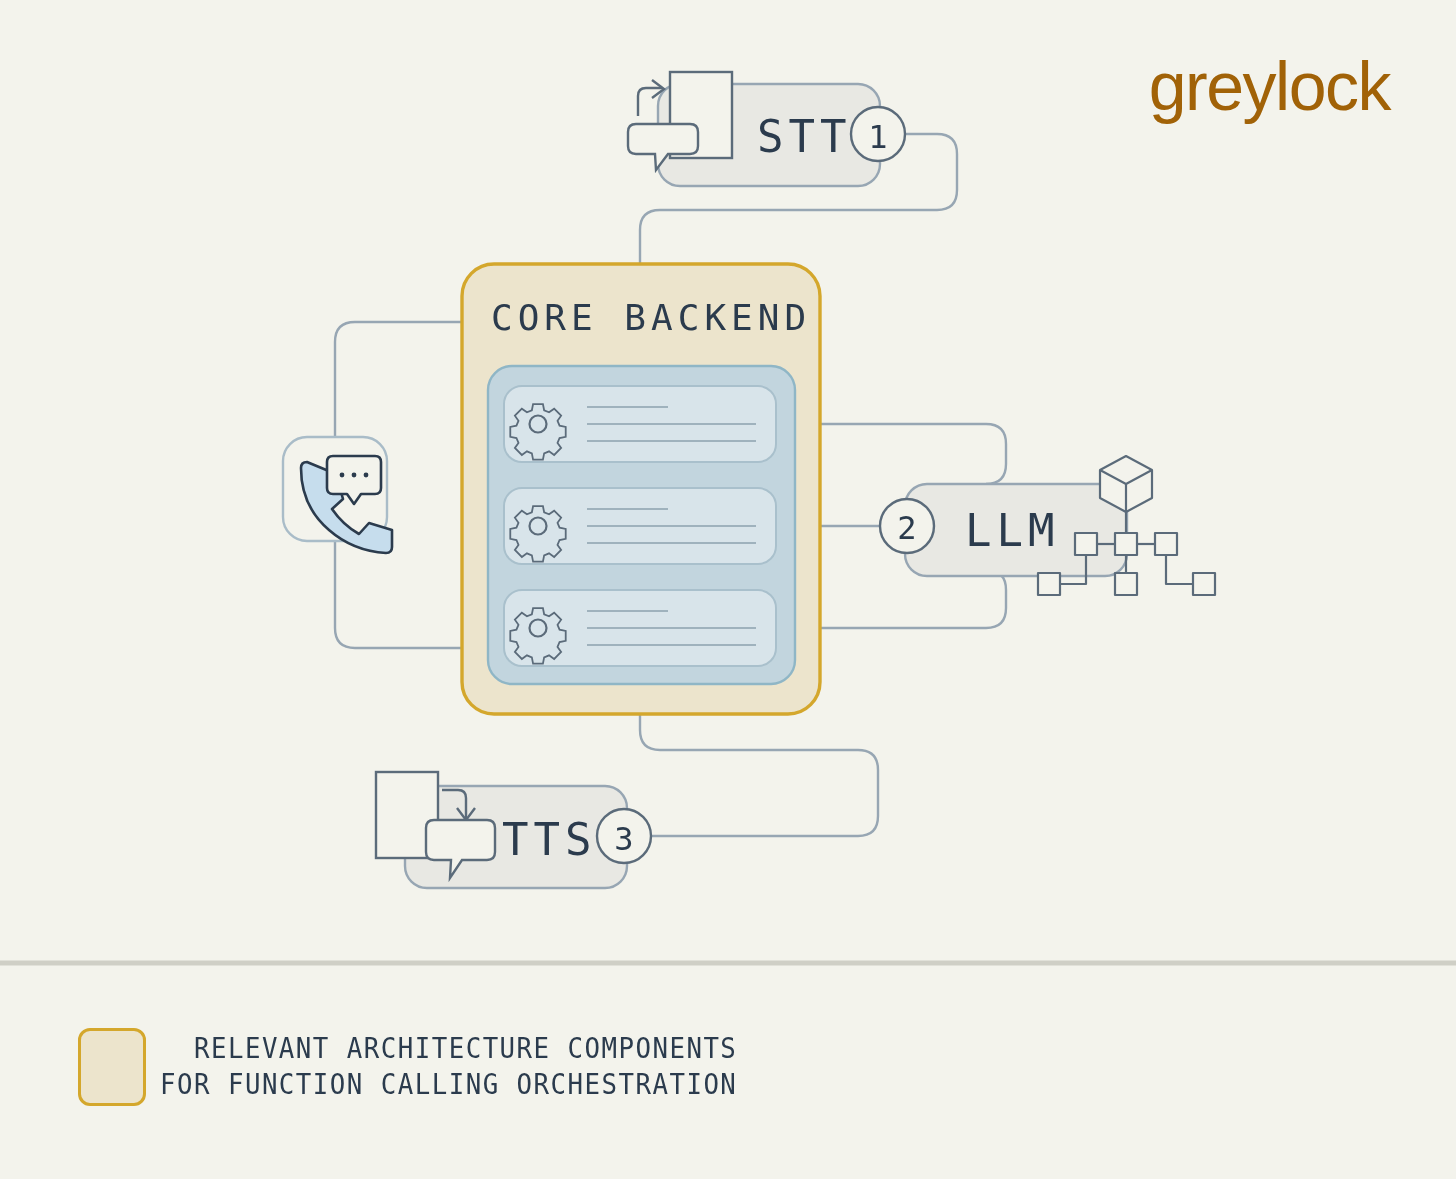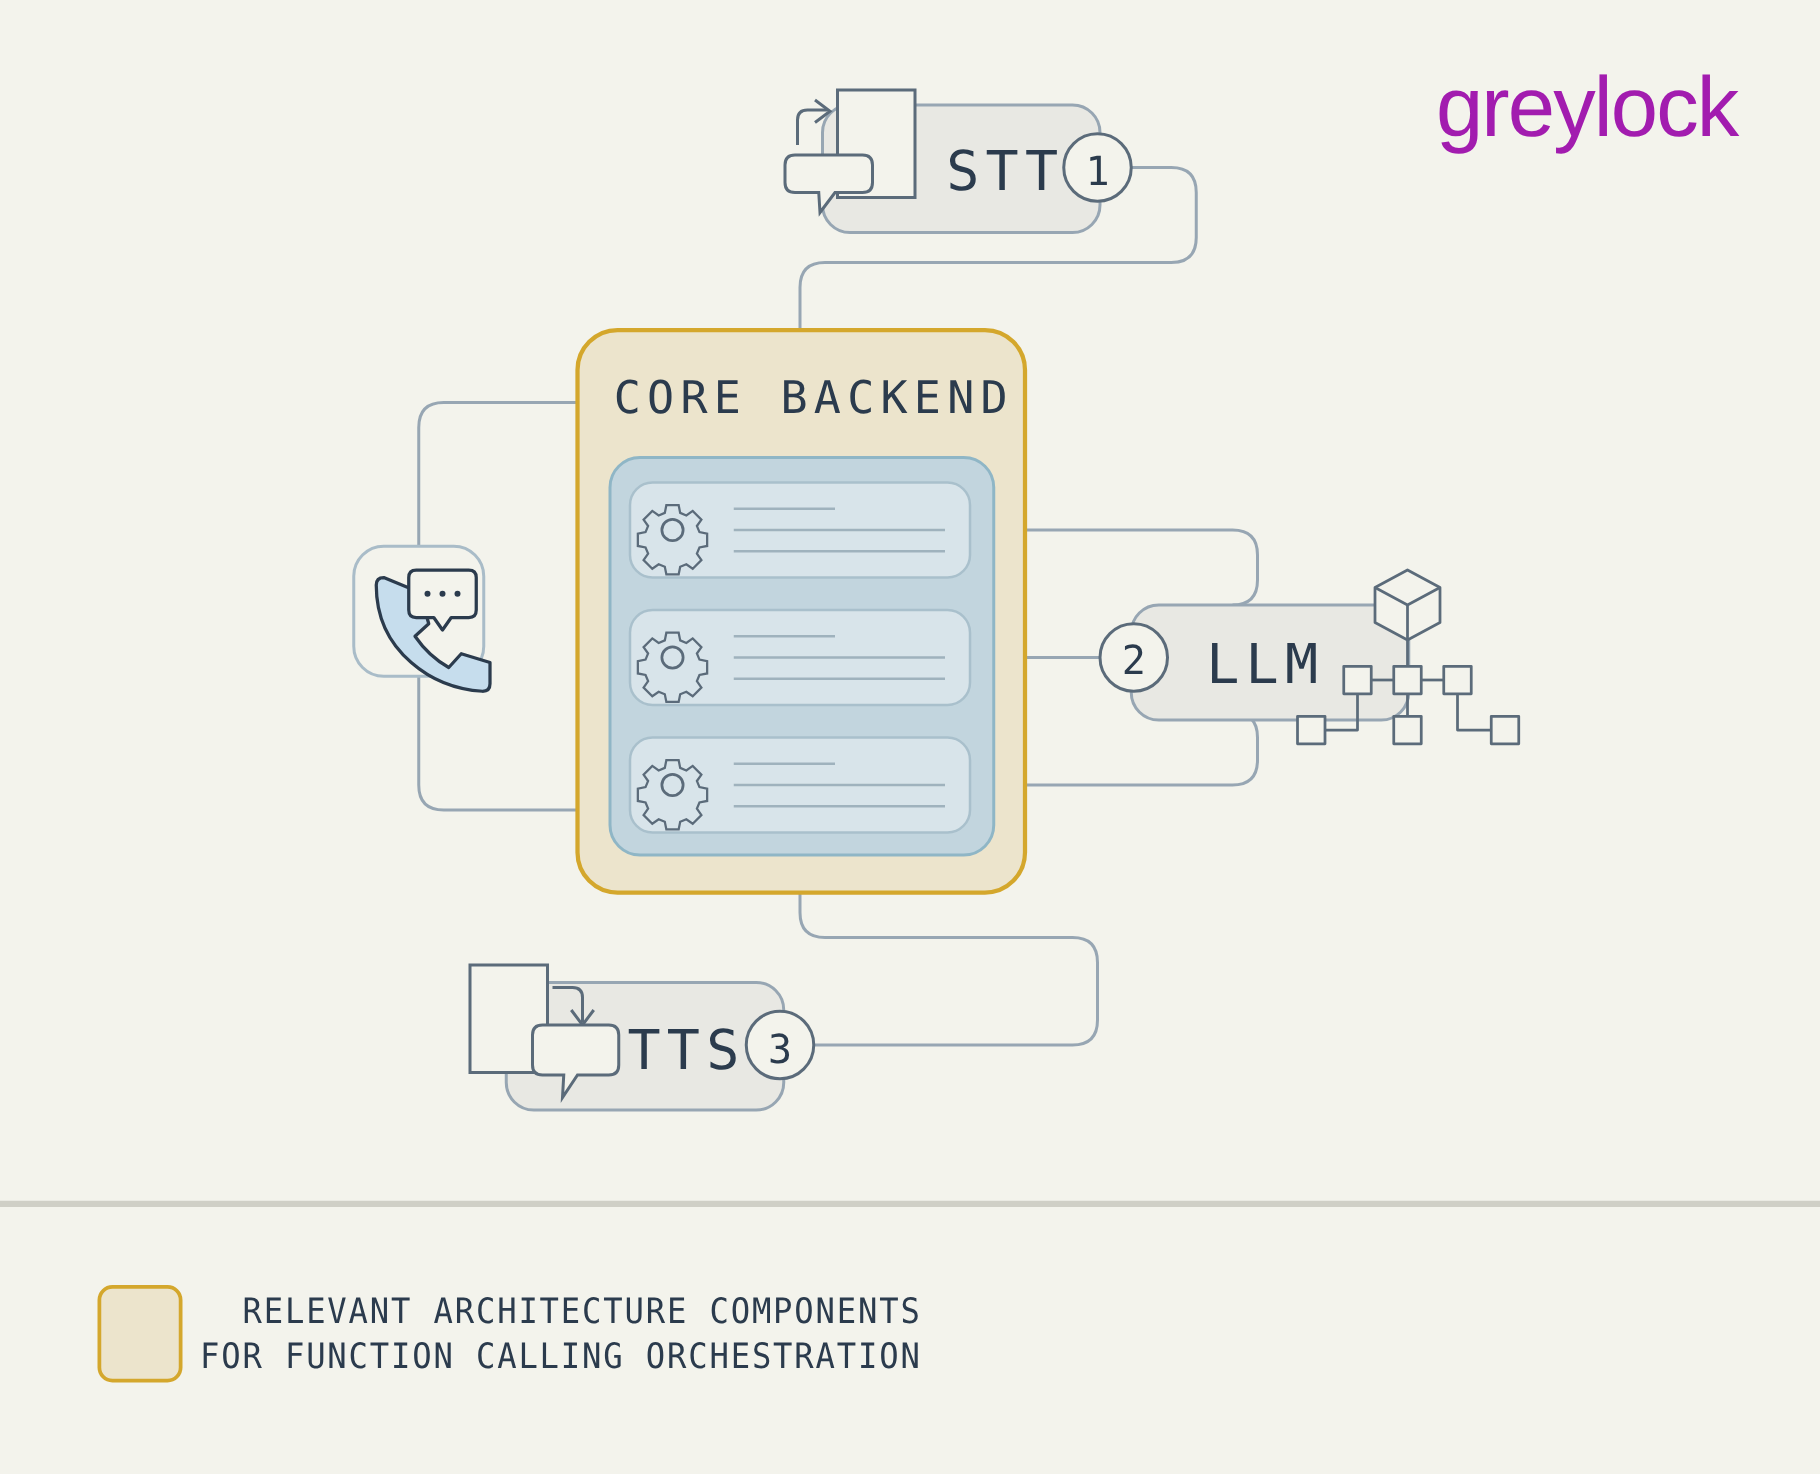--- a/index.html
+++ b/index.html
@@ -12,21 +12,21 @@
   }
   #stage{position:absolute;inset:0;text-align:right;}
   svg.layer{position:absolute;left:0;top:0;width:1456px;height:1179px;}
   .logo{
     position:absolute;
     right:66px;top:52px;
     font-family:"Liberation Sans", sans-serif;
     font-size:68px;
     font-weight:300;
     letter-spacing:-1.5px;
-    color:#a21caf;
+    color:#a16207;
     line-height:1;
   }
   .legend{
     position:absolute;
     left:78px;top:1028px;
     display:flex;align-items:center;gap:14px;
   }
   .legend-swatch{
     width:62px;height:72px;
     border:3px solid #d4a72c;

